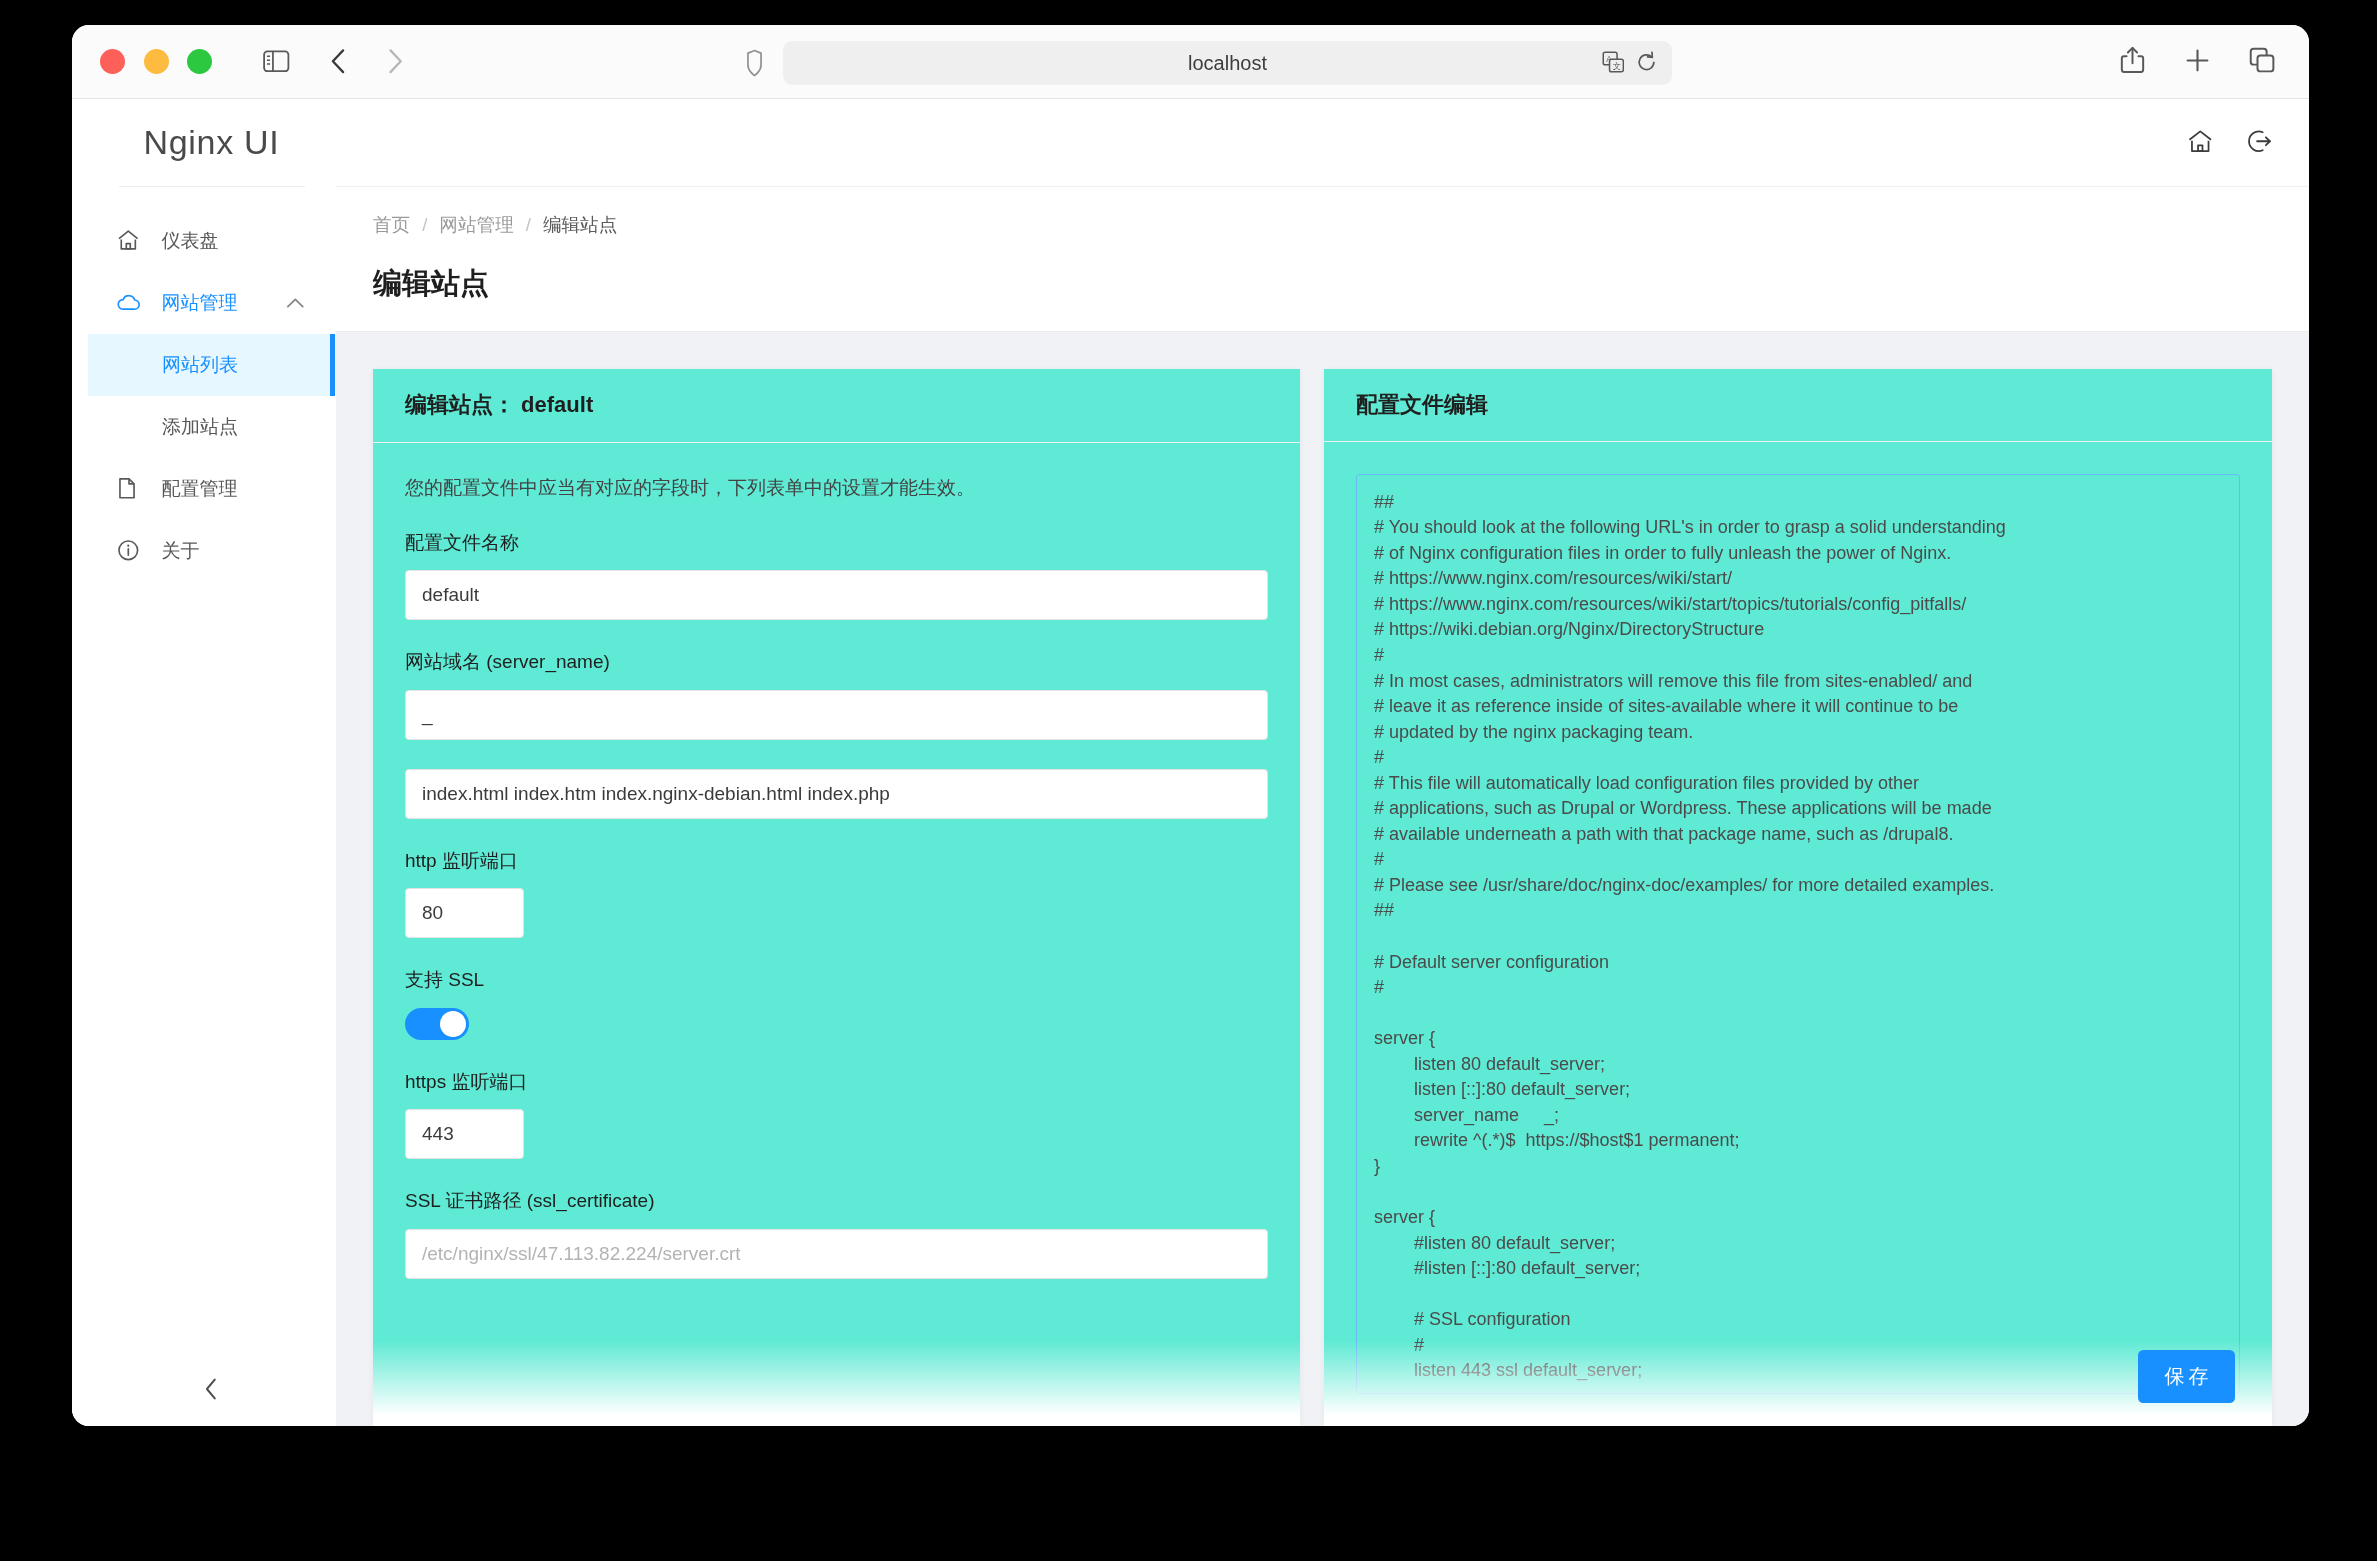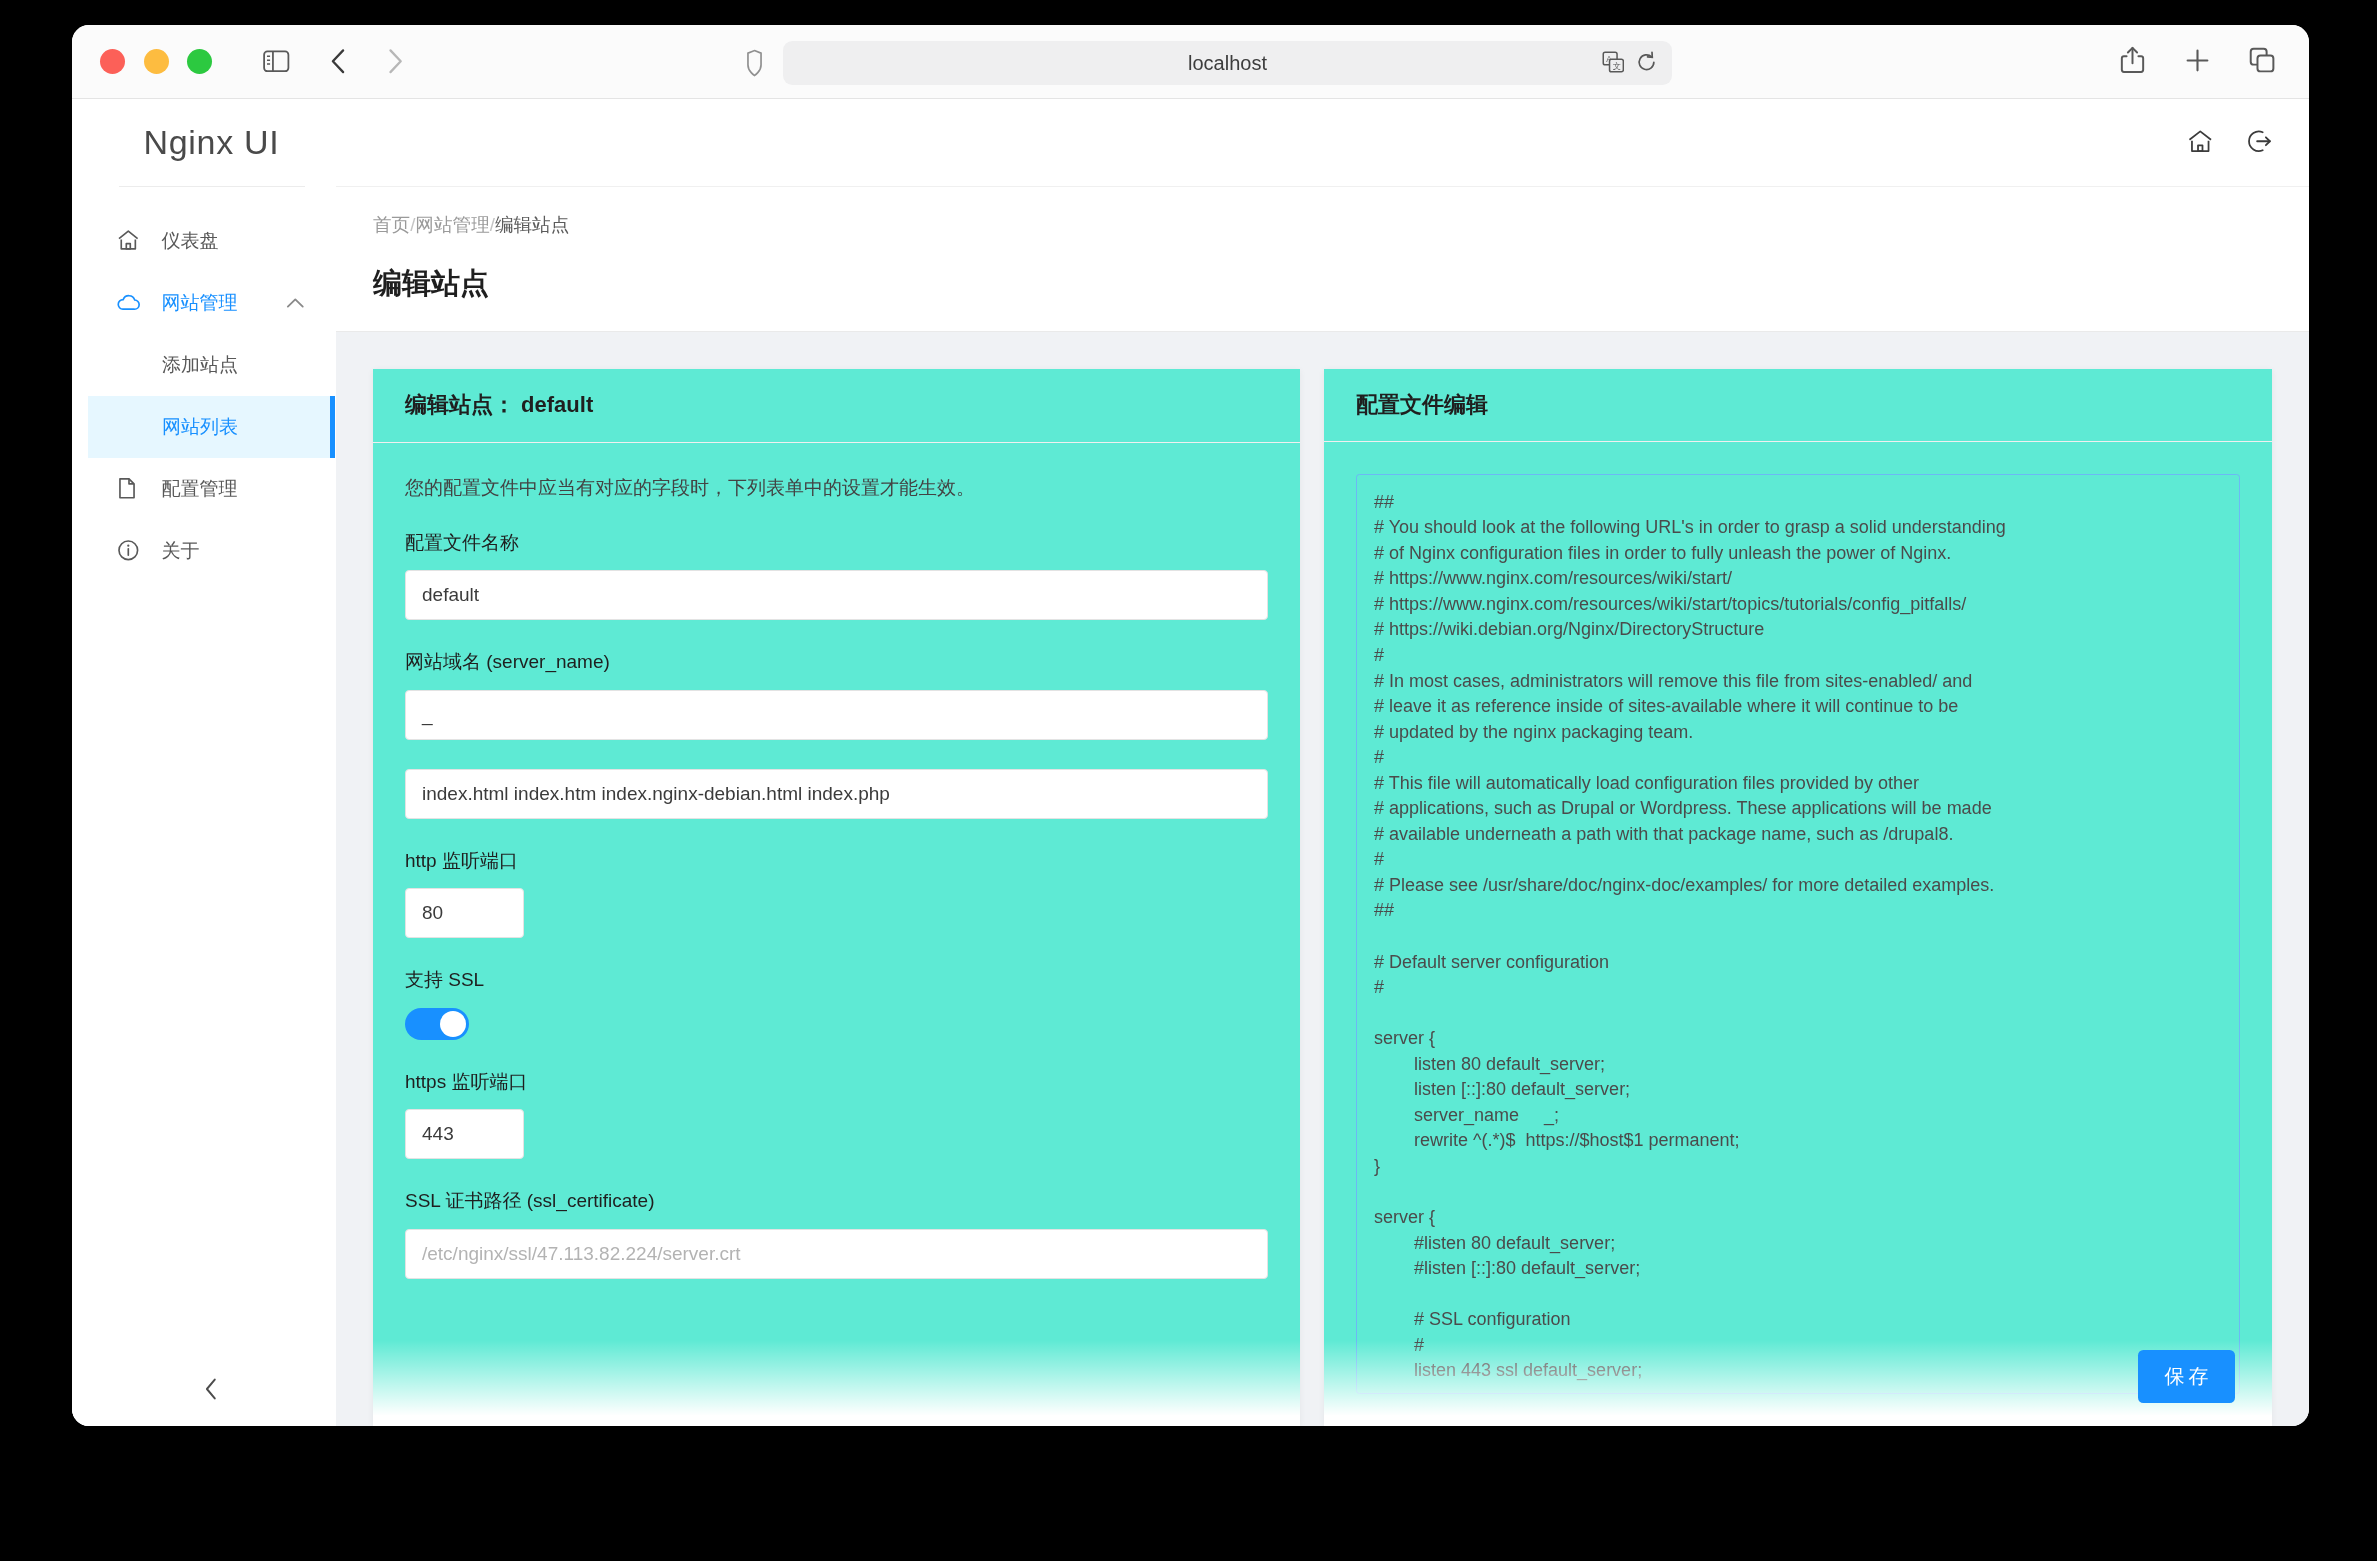--- a/index.html
+++ b/index.html
@@ -156,21 +156,21 @@
     gap: 32px;
     color: #3c3c3c;
     border-bottom: 0.7px solid #f0f0f0;
   }
 
   #content-head {
     background: #ffffff;
     padding: 25px 37px 26.5px 37px;
     border-bottom: 0.7px solid #eaeaea;
   }
-  #breadcrumb { font-size: 18.6px; color: #9a9a9a; display: flex; align-items: center; }
+  #breadcrumb { font-size: 18.6px; color: #9a9a9a; display: flex; gap: 12px; align-items: center; }
   #breadcrumb .crumb-last { color: #5b5b5b; }
   #breadcrumb .crumb-sep { color: #c4c4c4; }
   #page-title { margin-top: 26.5px; font-size: 29px; font-weight: 700; color: #1f1f1f; }
 
   #content-body {
     flex: 1 1 auto;
     padding: 37px 37px 0 37px;
     display: flex;
     gap: 24px;
     min-height: 0;
@@ -370,25 +370,25 @@
               </svg>
             </span>
             <span class="mi-label">网站管理</span>
             <span class="mi-arrow">
               <svg width="18.6" height="12" viewBox="0 0 14 9" fill="none" stroke="currentColor" stroke-width="1.4" stroke-linecap="round" stroke-linejoin="round">
                 <polyline points="1.4,7.2 7,1.8 12.6,7.2"></polyline>
               </svg>
             </span>
           </div>
 
+          <div class="submenu-item selected">
+            <span>网站列表</span>
+          </div>
           <div class="submenu-item">
             <span>添加站点</span>
-          </div>
-          <div class="submenu-item selected">
-            <span>网站列表</span>
           </div>
 
           <div class="menu-item">
             <span class="mi-icon">
               <svg width="20" height="22.6" viewBox="0 0 15 17" fill="none" stroke="currentColor" stroke-width="1.25" stroke-linejoin="round">
                 <path d="M2.2 1.4 H9 L12.8 5.2 V15.6 H2.2 Z"></path>
                 <polyline points="9,1.4 9,5.2 12.8,5.2"></polyline>
               </svg>
             </span>
             <span class="mi-label">配置管理</span>

